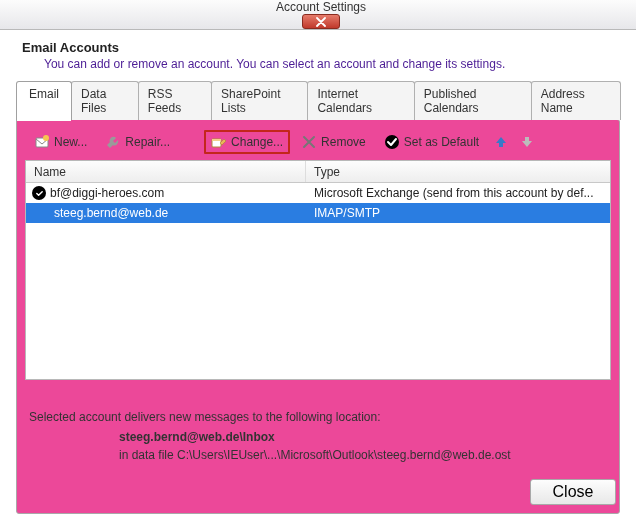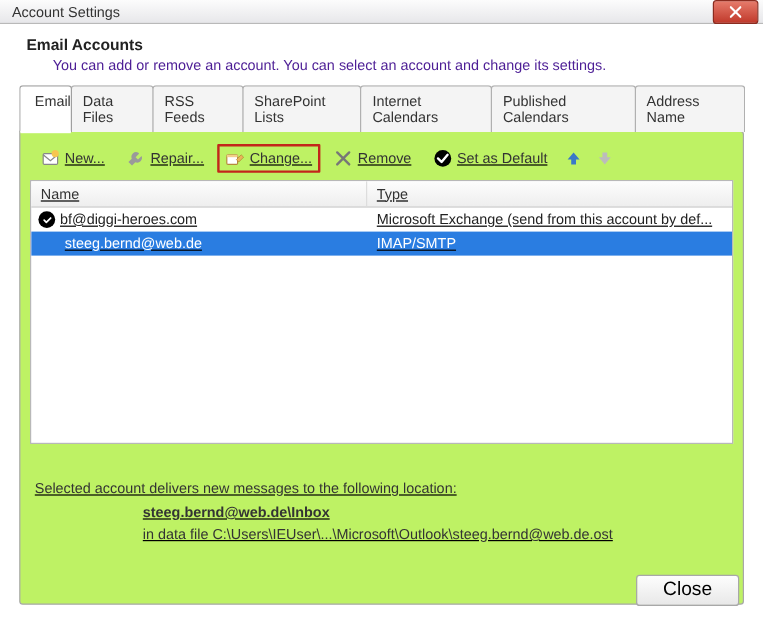--- a/index.html
+++ b/index.html
@@ -1,26 +1,26 @@
 <!DOCTYPE html>
 <html><head>
 <meta charset="utf-8">
 <style>
   * { box-sizing: border-box; font-family: "Segoe UI", Tahoma, sans-serif; }
   html, body { margin: 0; padding: 0; }
   body { width: 636px; height: 517px; background: #fff; overflow: hidden; }
 
   
   .titlebar {
-    height: 20px;
+    height: 30px;
     background: linear-gradient(to bottom, #fcfcfc, #e7e7ea);
     border-bottom: 1px solid #b9b9b9;
     display: flex; align-items: center; justify-content: space-between;
     padding: 0 4px 0 10px;
-    font-size: 12px; color: #333;
+    font-size: 12px; color: #333; flex-direction: column;
   }
   .close-btn {
     width: 38px; height: 20px;
     background: linear-gradient(to bottom, #e67b6b, #c0392b);
     border: 1px solid #8a2b1f;
     border-radius: 3px;
     display: flex; align-items: center; justify-content: center;
     cursor: default;
   }
   .close-btn svg { width: 10px; height: 10px; }
@@ -49,55 +49,55 @@
     border: 1px solid #b0b0b0;
     border-bottom: none;
     background: #f4f4f4;
     cursor: default;
     margin-right: -1px;
     border-radius: 3px 3px 0 0;
   }
   .tab.active {
     background: #fff;
     position: relative;
-    padding: 5px 0 6px 12px;
+    padding: 5px 12px 6px 12px;
     border-color: #a0a0a0;
   }
   .tab.active::after {
     content: "";
     position: absolute; left: 0; right: 0; bottom: -1px; height: 2px;
     background: #fff;
   }
   .tabbody {
     border: 1px solid #a8a8a8;
-    background: #bef264;
+    background: #ec4899;
     margin-top: -1px;
     padding: 8px 8px 14px 8px;
     height: 395px;
     border-radius: 0 3px 3px 3px;
-    text-decoration: underline;
   }
 
   
   .toolbar {
     display: flex; align-items: center; gap: 4px;
     font-size: 12px; color: #333;
     padding: 2px 2px 6px 2px;
   }
   .tbtn {
     display: flex; align-items: center; gap: 4px;
     padding: 3px 6px;
     cursor: default;
     border-radius: 3px;
     border: 1px solid transparent;
   }
   .tbtn.highlight {
     border: 2px solid #c3261b;
     padding: 2px 5px;
     border-radius: 1px;
+    margin-left: 23px;
   }
   .ticon { width: 16px; height: 16px; display:flex; align-items:center; justify-content:center; }
   .ticon.small { width: 12px; height: 12px; }
 
   
   .list {
     border: 1px solid #b8b8b8;
     height: 220px;
     overflow: hidden;
     background: #fff;

